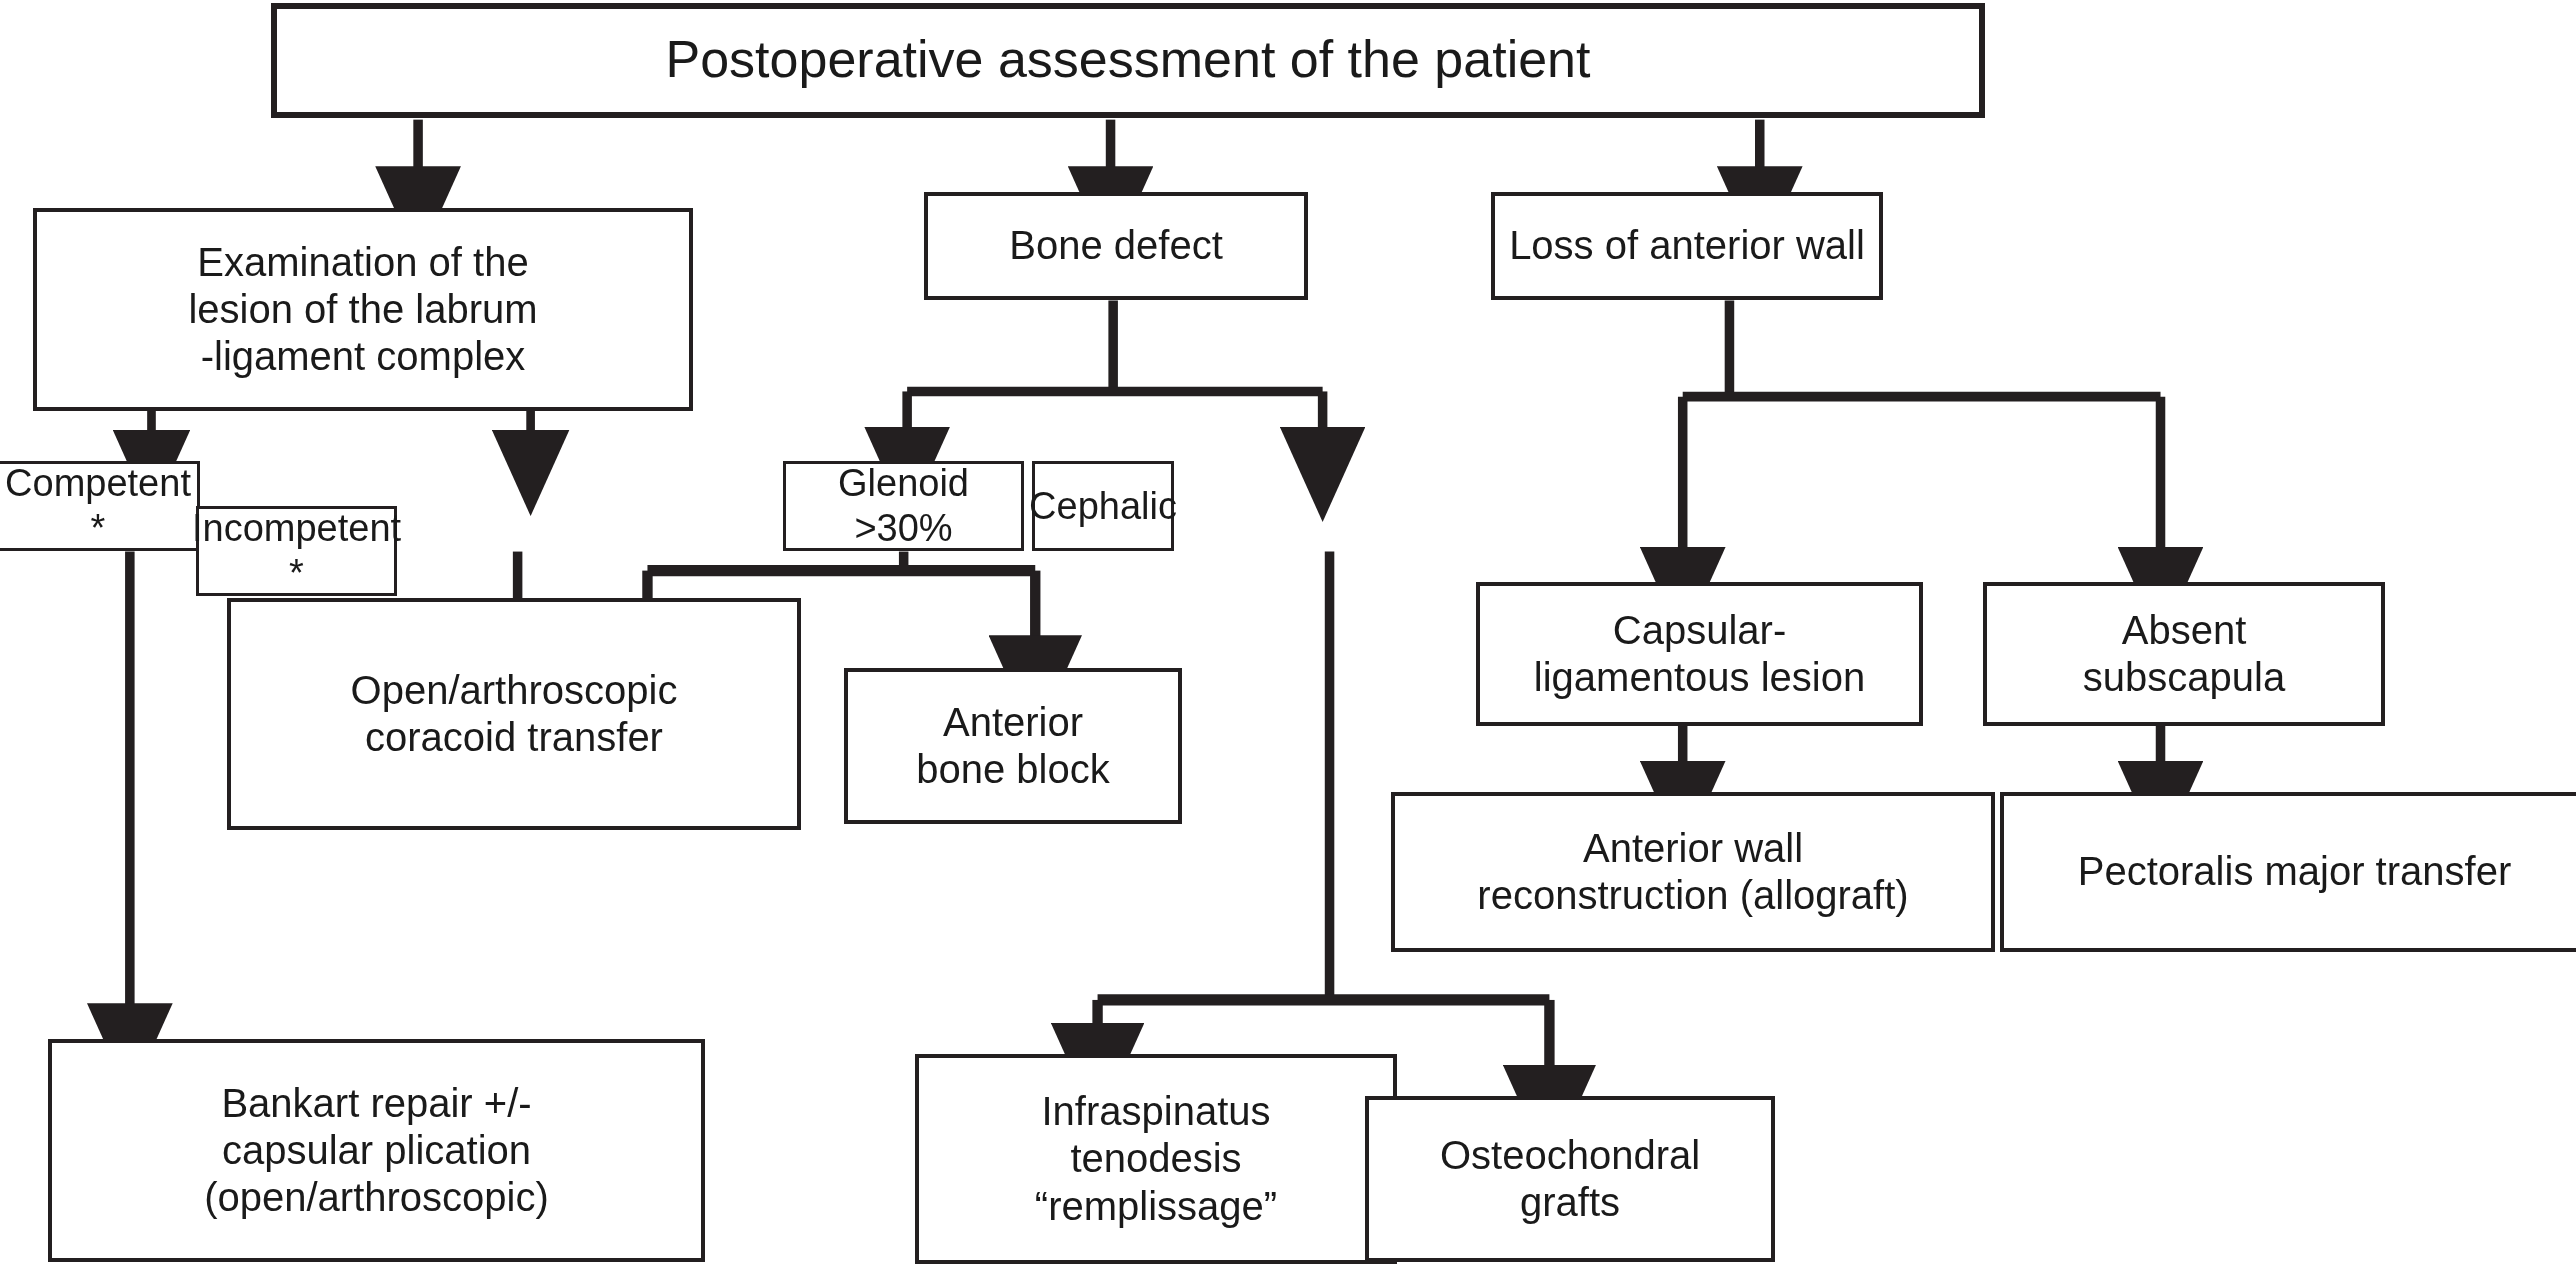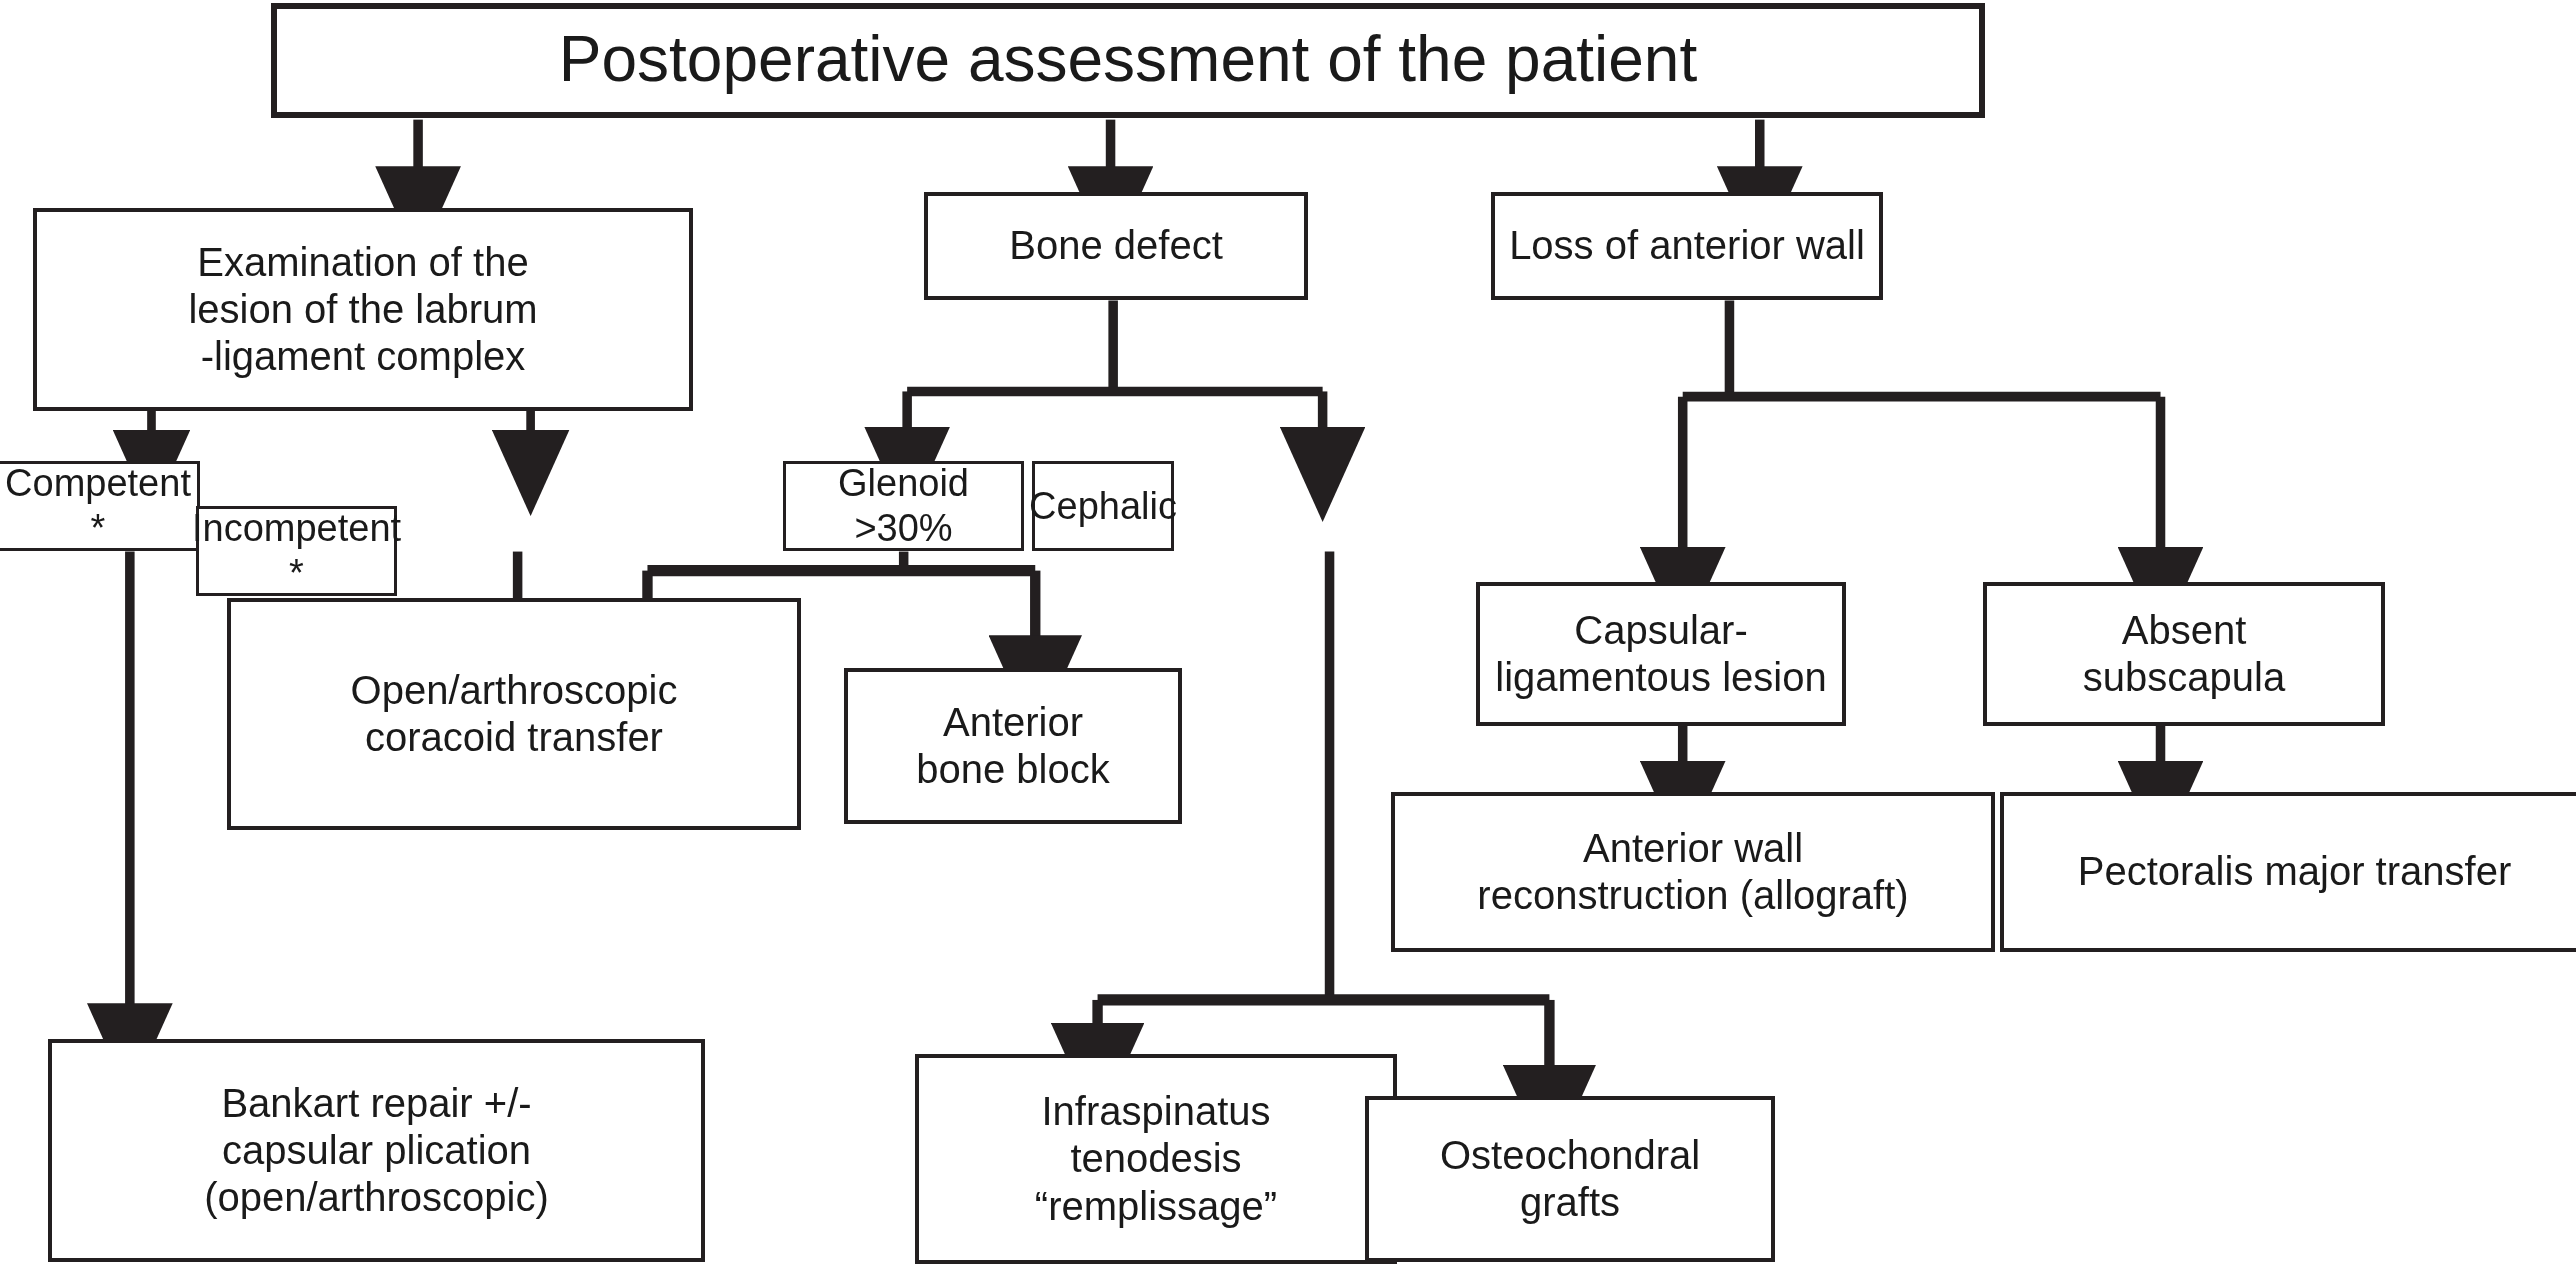--- a/index.html
+++ b/index.html
@@ -34,21 +34,21 @@
     align-items: center;
     justify-content: center;
     text-align: center;
     line-height: 1.18;
     white-space: pre-line;
     padding: 3.5px 8.7px;
     font-weight: 400;
     z-index: 2;
   }
   .node.thin { border-width: 3.5px; }
-  .n-title { font-size: 64px; }
+  .n-title { font-size: 52px; }
   .n-lvl1  { font-size: 40px; }
   .n-lvl2  { font-size: 38px; }
   .n-leaf  { font-size: 40px; }
 </style>
 </head>
 <body>
 
 <div id="canvas">
 
   <svg id="edges" viewBox="0 0 2976 1461" xmlns="http://www.w3.org/2000/svg">
@@ -118,21 +118,21 @@
   <div class="node n-lvl2 thin" style="left:783px; top:461px; width:241px; height:90px;">Glenoid &gt;30%</div>
 
   <div class="node n-lvl2 thin" style="left:1032px; top:461px; width:142px; height:90px;">Cephalic</div>
 
   <div class="node n-leaf" style="left:227px; top:598px; width:574px; height:232px;">Open/arthroscopic
 coracoid transfer</div>
 
   <div class="node n-leaf" style="left:844px; top:668px; width:338px; height:156px;">Anterior
 bone block</div>
 
-  <div class="node n-leaf" style="left:1476px; top:582px; width:370px; height:144px;">Capsular-
+  <div class="node n-leaf" style="left:1476px; top:582px; width:447px; height:144px;">Capsular-
 ligamentous lesion</div>
 
   <div class="node n-leaf" style="left:1983px; top:582px; width:402px; height:144px;">Absent
 subscapula</div>
 
   <div class="node n-leaf" style="left:1372px; top:792px; width:604px; height:160px;margin-left:19px;">Anterior wall
 reconstruction (allograft)</div>
 
   <div class="node n-leaf" style="left:2000px; top:792px; width:589px; height:160px;">Pectoralis major transfer</div>
 

